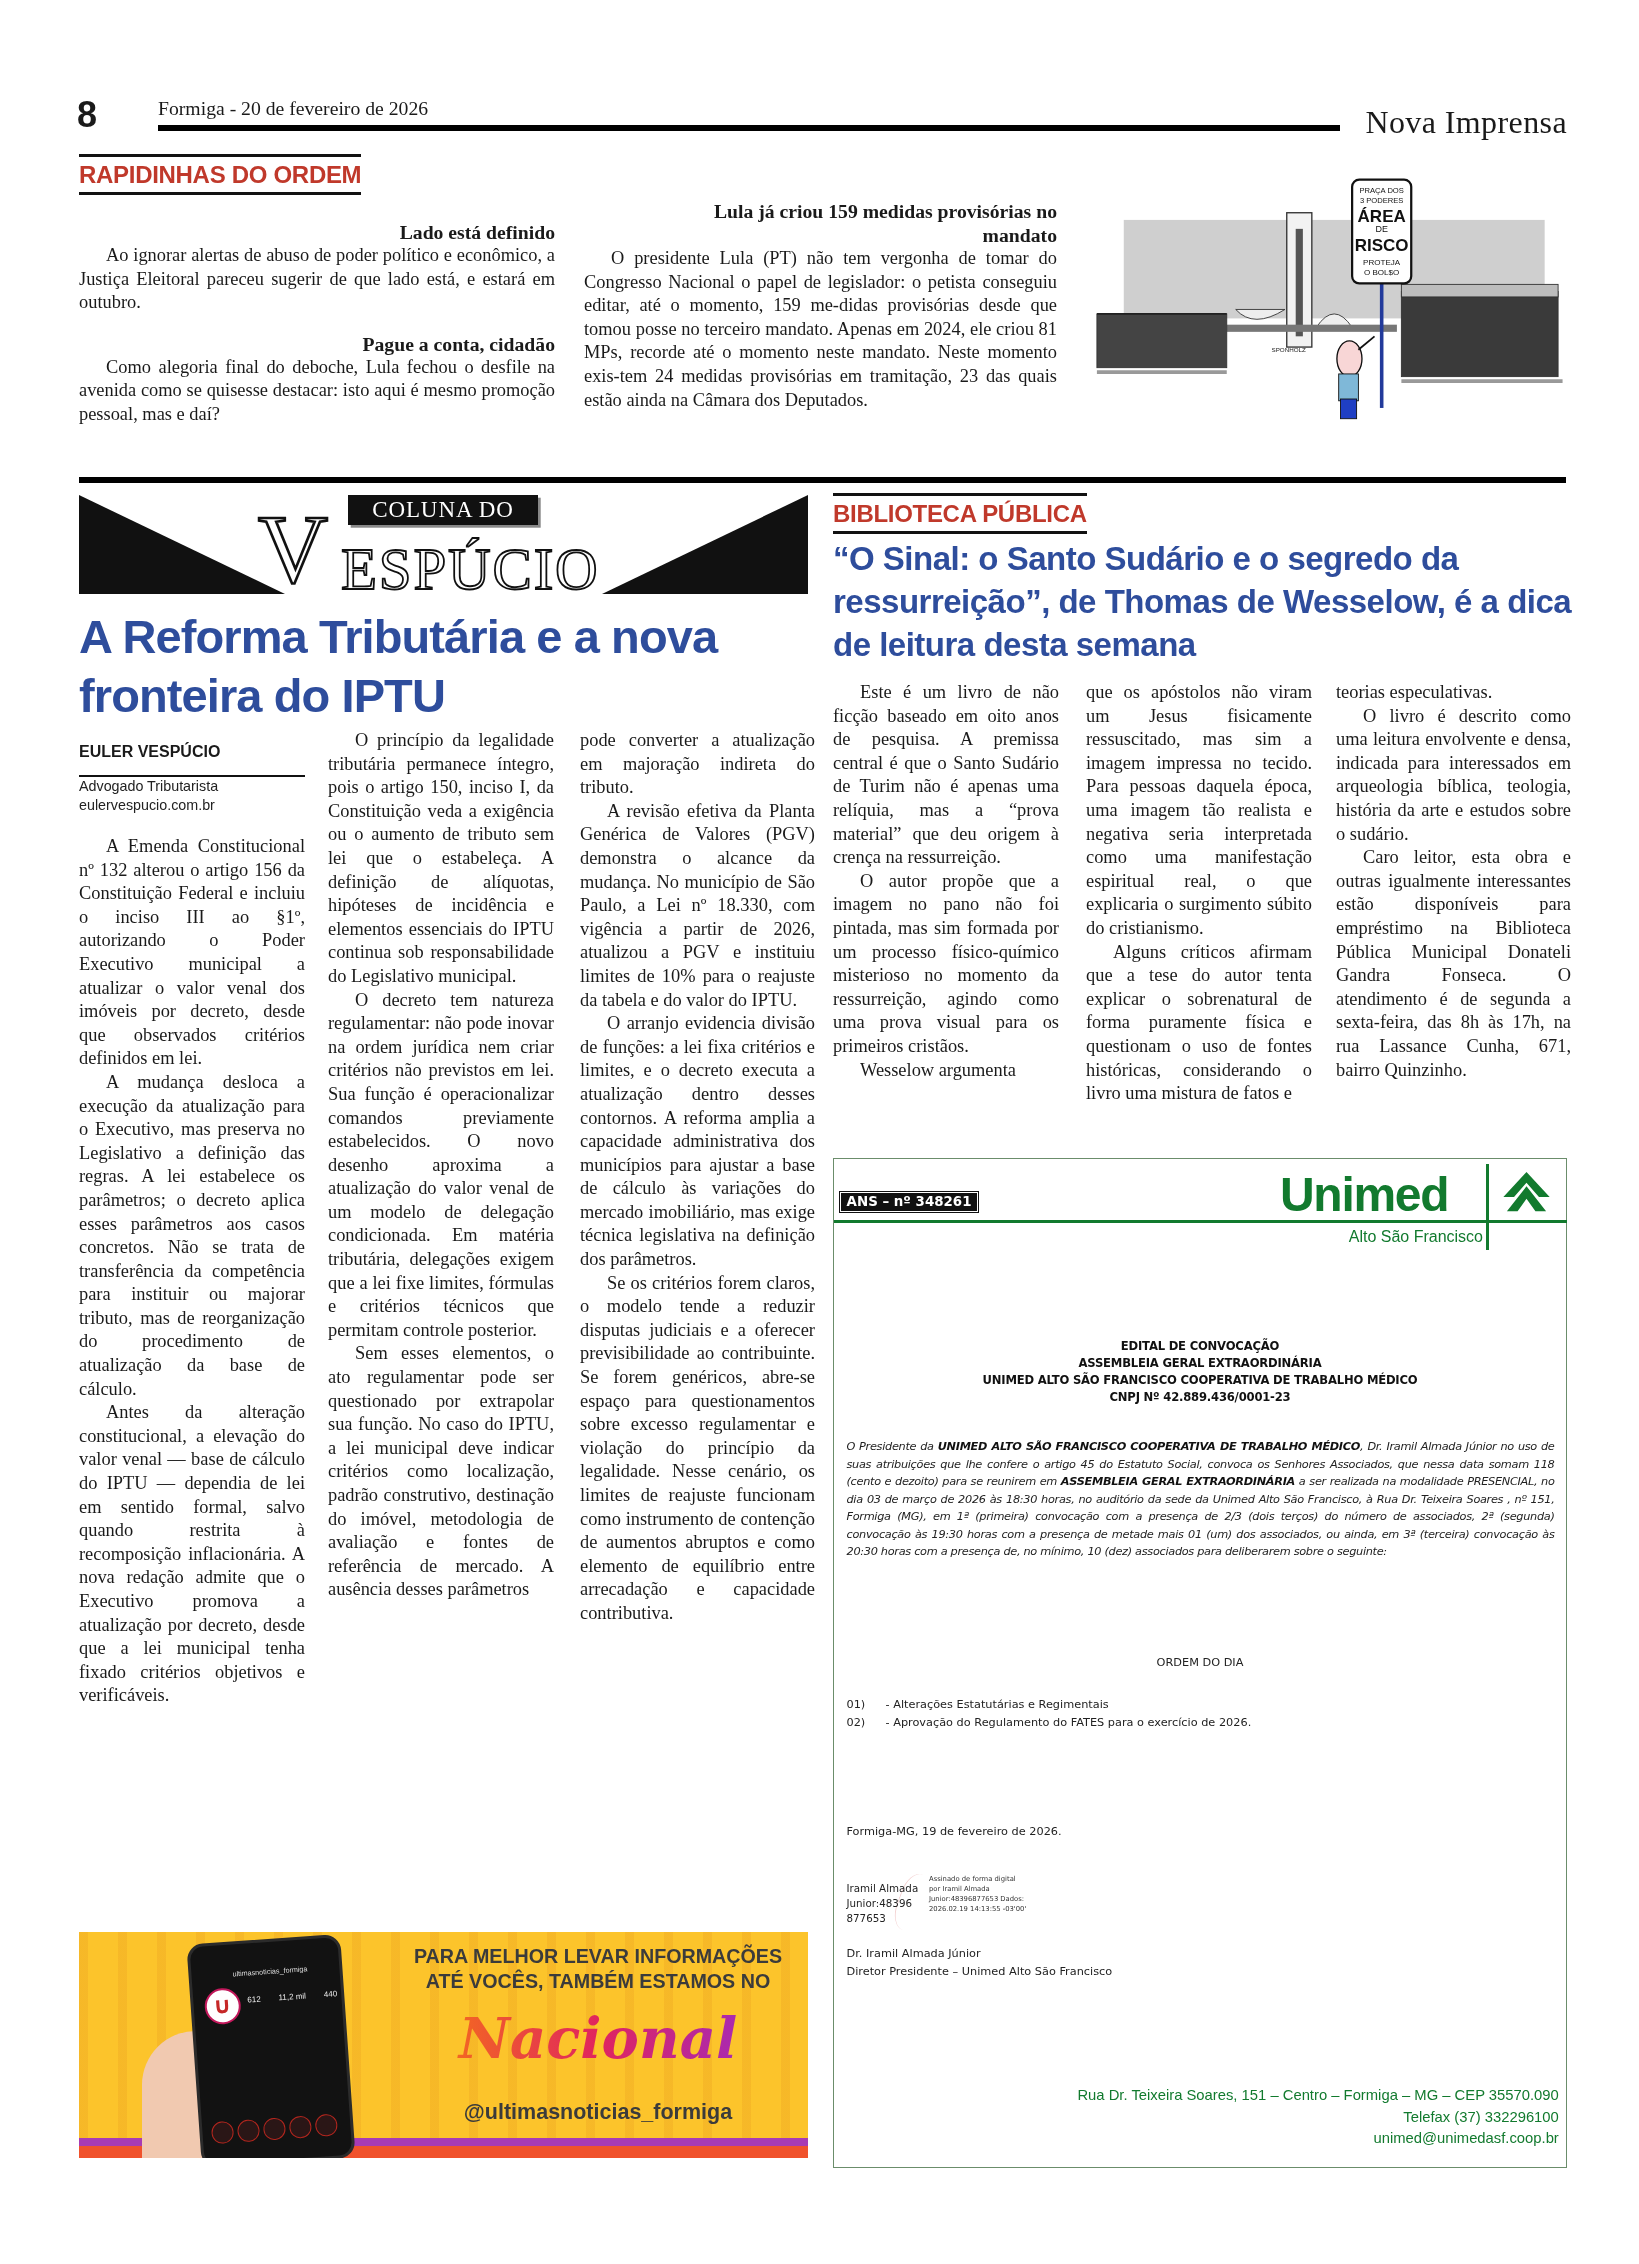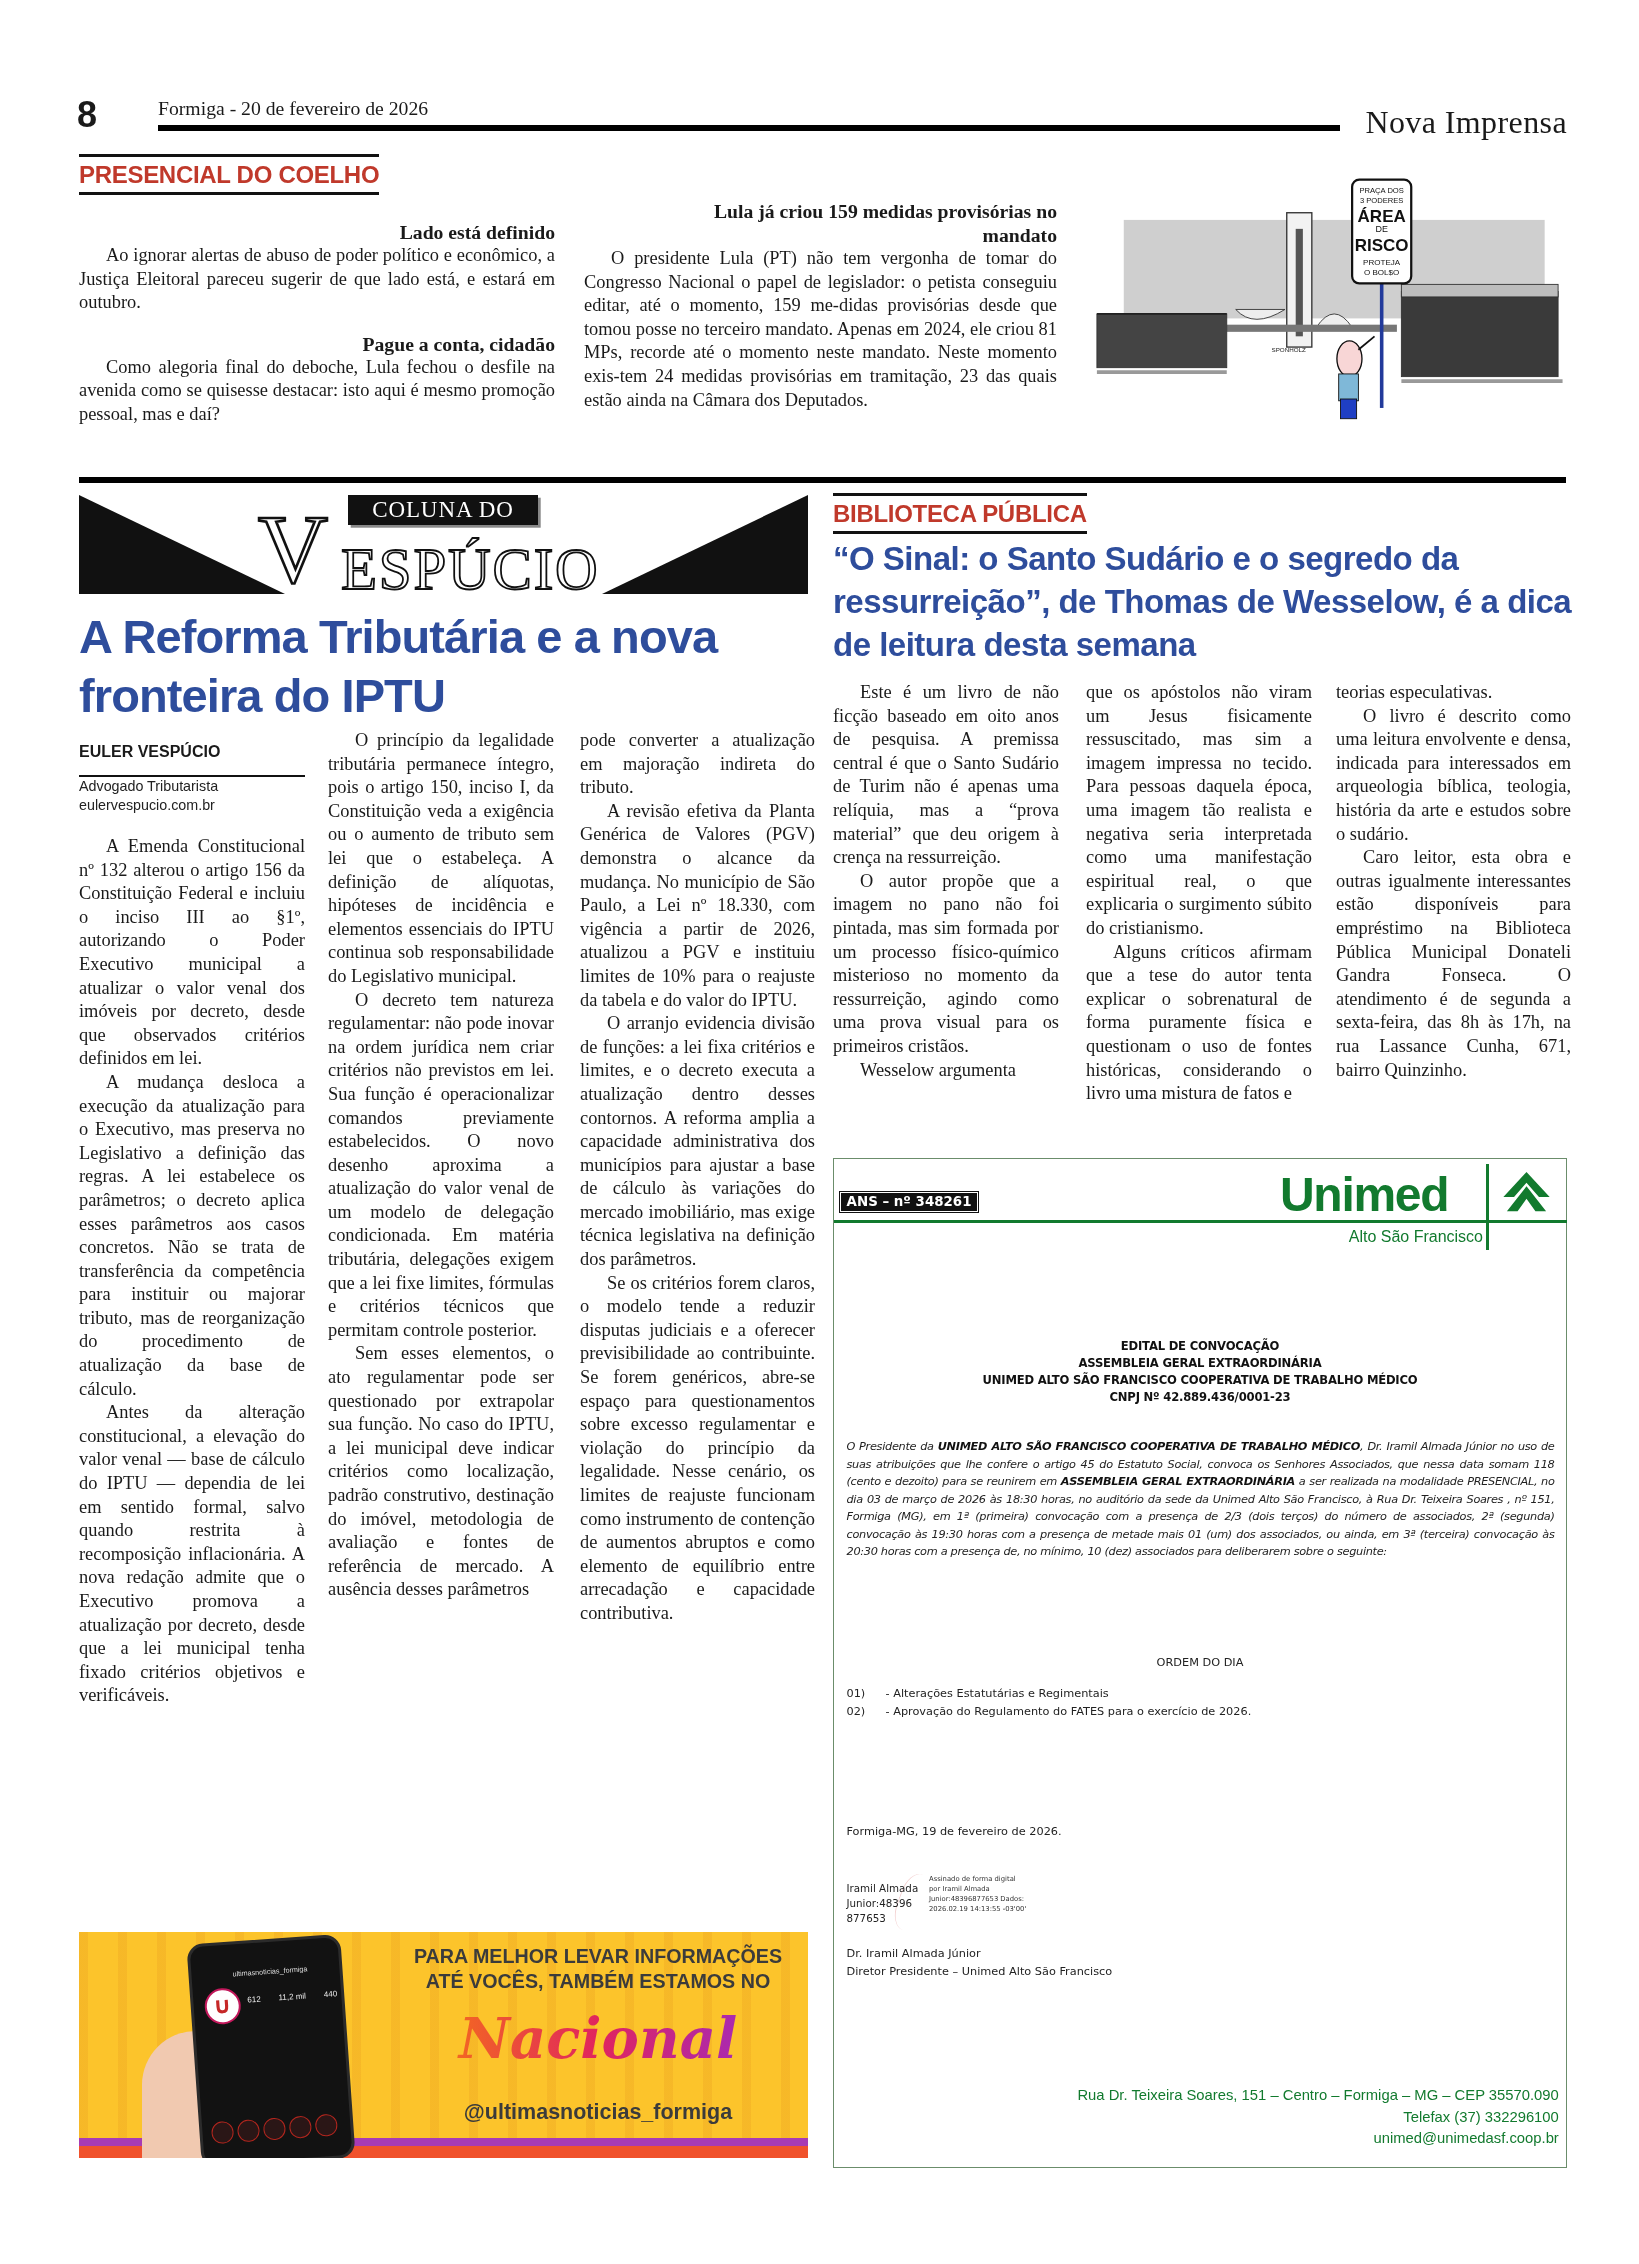--- a/index.html
+++ b/index.html
@@ -79,39 +79,39 @@
   .uni-logo { position: absolute; left: 446px; top: 10.7px; font-family: "Liberation Sans", sans-serif; font-weight: bold; color: #127a2e; font-size: 48px; line-height: 50px; letter-spacing: -1.3px; }
   .uni-vline { position: absolute; left: 652px; top: 5.4px; width: 2.7px; height: 86px; background: #127a2e; }
   .uni-hline { position: absolute; left: 0; top: 61px; width: 733px; height: 2.7px; background: #127a2e; }
   .uni-tree { position: absolute; left: 664px; top: 10.7px; width: 57px; height: 45px; }
   .uni-sub { position: absolute; left: 482px; top: 66px; width: 167px; text-align: right; font-family: "Liberation Sans", sans-serif; color: #127a2e; font-size: 16px; line-height: 23px; }
 
   .edital-head { position: absolute; left: 0; top: 179px; width: 100%; text-align: center; font-family: "DejaVu Sans", sans-serif; font-weight: bold; font-size: 11.6px; line-height: 17px; color: #111; letter-spacing: -0.2px; }
   .edital-body { position: absolute; left: 12.5px; top: 279px; width: 708px; text-align: justify; font-family: "DejaVu Sans", sans-serif; font-size: 11.3px; line-height: 17.5px; color: #222; letter-spacing: -0.3px; font-style: italic; }
   .edital-body b { color: #111; }
   .ordem-title { position: absolute; left: 0; top: 497px; width: 100%; text-align: center; font-family: "DejaVu Sans", sans-serif; font-size: 11.3px; color: #222; }
-  .ordem-list { position: absolute; left: 12.5px; top: 526px; width: 708px; font-family: "DejaVu Sans", sans-serif; font-size: 11.3px; line-height: 17.5px; color: #222; list-style: none; }
+  .ordem-list { position: absolute; left: 12.5px; top: 537px; width: 708px; font-family: "DejaVu Sans", sans-serif; font-size: 11.3px; line-height: 17.5px; color: #222; list-style: none; }
   .ordem-list li span.num { display: inline-block; width: 39px; }
   .sign-date { position: absolute; left: 12.5px; top: 666px; font-family: "DejaVu Sans", sans-serif; font-size: 11.3px; color: #222; }
   .sig-name { position: absolute; left: 12.5px; top: 722px; width: 84px; font-family: "DejaVu Sans", sans-serif; font-size: 10.3px; line-height: 15px; color: #222; }
   .sig-meta { position: absolute; left: 95px; top: 716px; width: 99px; font-family: "DejaVu Sans", sans-serif; font-size: 6.8px; line-height: 9.9px; color: #333; }
   .sig-mark { position: absolute; left: 64px; top: 715px; width: 36px; height: 59px; border-left: 1.8px solid rgba(220,120,120,0.35); border-radius: 40% 0 0 40%; transform: rotate(20deg); }
   .signer { position: absolute; left: 12.5px; top: 786px; font-family: "DejaVu Sans", sans-serif; font-size: 11.3px; line-height: 17.5px; color: #222; }
   .uni-footer { position: absolute; right: 7.2px; top: 926px; text-align: right; font-family: "Liberation Sans", sans-serif; color: #127a2e; font-size: 14.8px; line-height: 21.5px; }
 </style>
 </head>
 <body>
 
 <div class="abs page-num">8</div>
 <div class="abs date-line">Formiga - 20 de fevereiro de 2026</div>
 <div class="abs mast-rule"></div>
 <div class="abs paper-name">Nova Imprensa</div>
 
 <div class="abs" style="left:79px; top:154px;">
-  <span class="kicker">PRESENCIAL DO COELHO</span>
+  <span class="kicker">RAPIDINHAS DO ORDEM</span>
 </div>
 
 <div class="abs rap-col1">
   <div class="subhead">Lado está definido</div>
   <div class="col">
       <p>Ao ignorar alertas de abuso de poder político e econômico, a Justiça Eleitoral pareceu sugerir de que lado está, e estará em outubro.</p>
     </div>
   <div class="subhead" style="margin-top:17px;">Pague a conta, cidadão</div>
   <div class="col">
       <p>Como alegoria final do deboche, Lula fechou o desfile na avenida como se quisesse destacar: isto aqui é mesmo promoção pessoal, mas e daí?</p>

